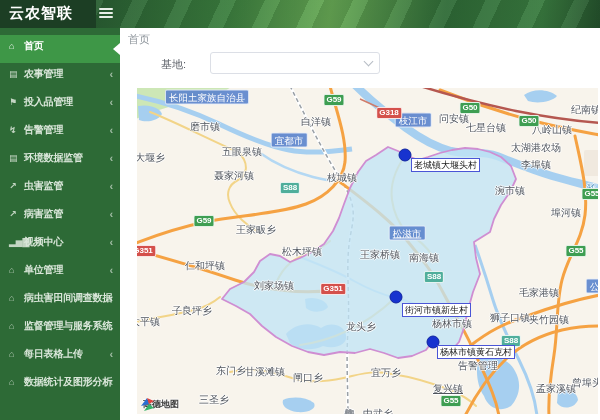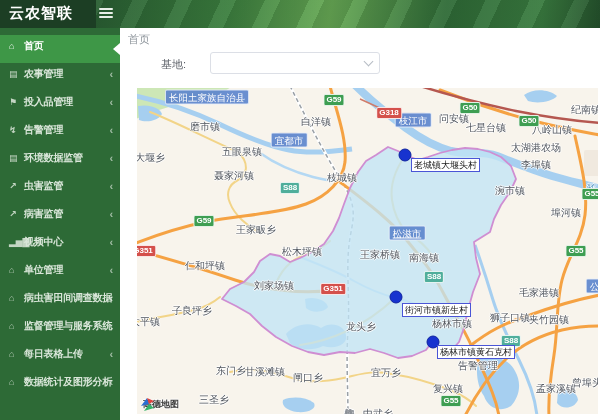--- a/index.html
+++ b/index.html
@@ -169,21 +169,21 @@
         <div class="town ovl" style="left: 315px; top: 236px;">杨林市镇</div>
         <div class="town ovl" style="left: 224px; top: 239px;">龙头乡</div>
         <div class="town ovl" style="left: 8px; top: 234px;">太平镇</div>
         <div class="town ovl" style="left: 94px; top: 283px;">东门乡</div>
         <div class="town ovl" style="left: 128px; top: 284px;">甘溪滩镇</div>
         <div class="town ovl" style="left: 341px; top: 278px;">告警管理</div>
         <div class="town ovl" style="left: 249px; top: 285px;">宜万乡</div>
         <div class="town ovl" style="left: 171px; top: 290px;">闸口乡</div>
         <div class="town ovl" style="left: 419px; top: 293px; margin-top: 8px;">孟家溪镇</div>
         <div class="town ovl" style="left: 455px; top: 295px;">曾埠头乡</div>
-        <div class="town ovl" style="left: 311px; top: 301px;">复兴镇</div>
+        <div class="town ovl" style="left: 311px; top: 301px; text-decoration: underline;">复兴镇</div>
         <div class="town ovl" style="left: 77px; top: 312px;">三圣乡</div>
         <div class="town ovl" style="left: 241px; top: 326px;">中武乡</div>
         <div class="town vert water ovl" style="left: 454px; top: 87px;">长江</div>
         <div class="town vert ovl" style="left: 212px; top: 312px;">焦柳铁路</div>
         <div class="city ovl" style="left: 70px; top: 9px;">长阳土家族自治县</div>
         <div class="city ovl" style="left: 152px; top: 52px;">宜都市</div>
         <div class="city ovl" style="left: 276px; top: 32px;">枝江市</div>
         <div class="city ovl" style="left: 270px; top: 145px; text-decoration: underline;">松滋市</div>
         <div class="city ovl" style="left: 467px; top: 198px;">公安县</div>
         <div class="badge green ovl" style="left: 197px; top: 12px;">G59</div>

